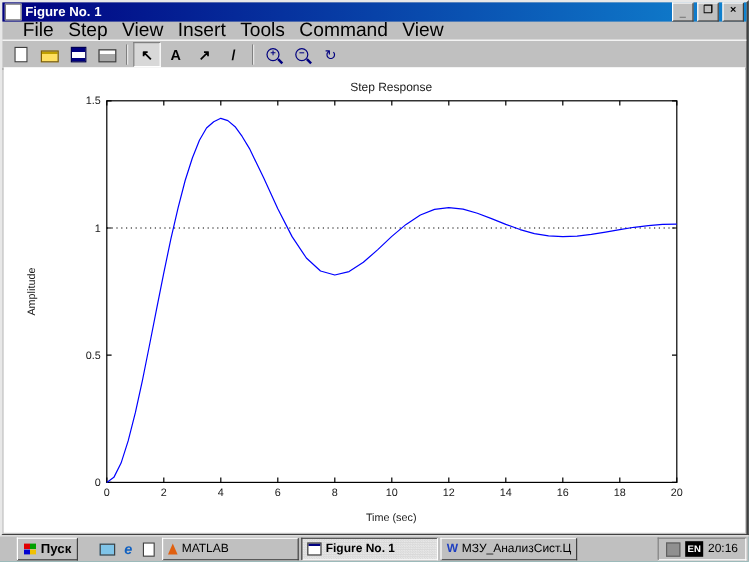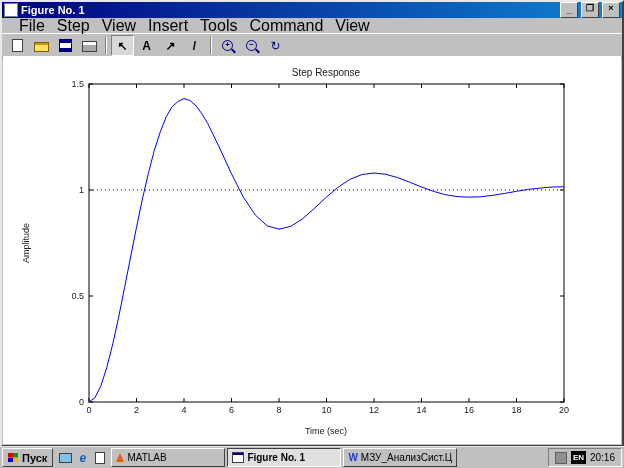--- a/index.html
+++ b/index.html
@@ -57,21 +57,21 @@
   
   .figure{position:absolute;left:1px;right:1px;top:54px;bottom:1px;background:#ffffff;}
   .figure svg{display:block;}
   svg text{font-family:"Liberation Sans", sans-serif;fill:#202020;}
   
   .taskbar{
     position:absolute;left:0;bottom:0;width:624px;height:21px;background:#c0c0c0;
     border-top:1px solid #e8e8e8;display:flex;align-items:center;
   }
   .start{
-    height:17px;margin:0 2px;display:flex;align-items:center;gap:4px;padding:0 5px;
+    height:17px;margin:0 14px;display:flex;align-items:center;gap:4px;padding:0 5px;
     border:1px solid;border-color:#fff #404040 #404040 #fff;font-weight:bold;font-size:11px;
     flex:0 0 auto;
   }
   .flag{width:10px;height:9px;
     background:
       linear-gradient(90deg,#e00000 50%,#00a000 50%) top/100% 50% no-repeat,
       linear-gradient(90deg,#0000d0 50%,#f0c000 50%) bottom/100% 50% no-repeat;}
   .ql{display:flex;align-items:center;gap:4px;padding:0 4px;flex:0 0 auto;}
   .ql-icon{width:13px;height:12px;display:flex;align-items:center;justify-content:center;}
   .i-desktop{width:11px;height:8px;background:#7fc4e8;border:1px solid #404040;}

